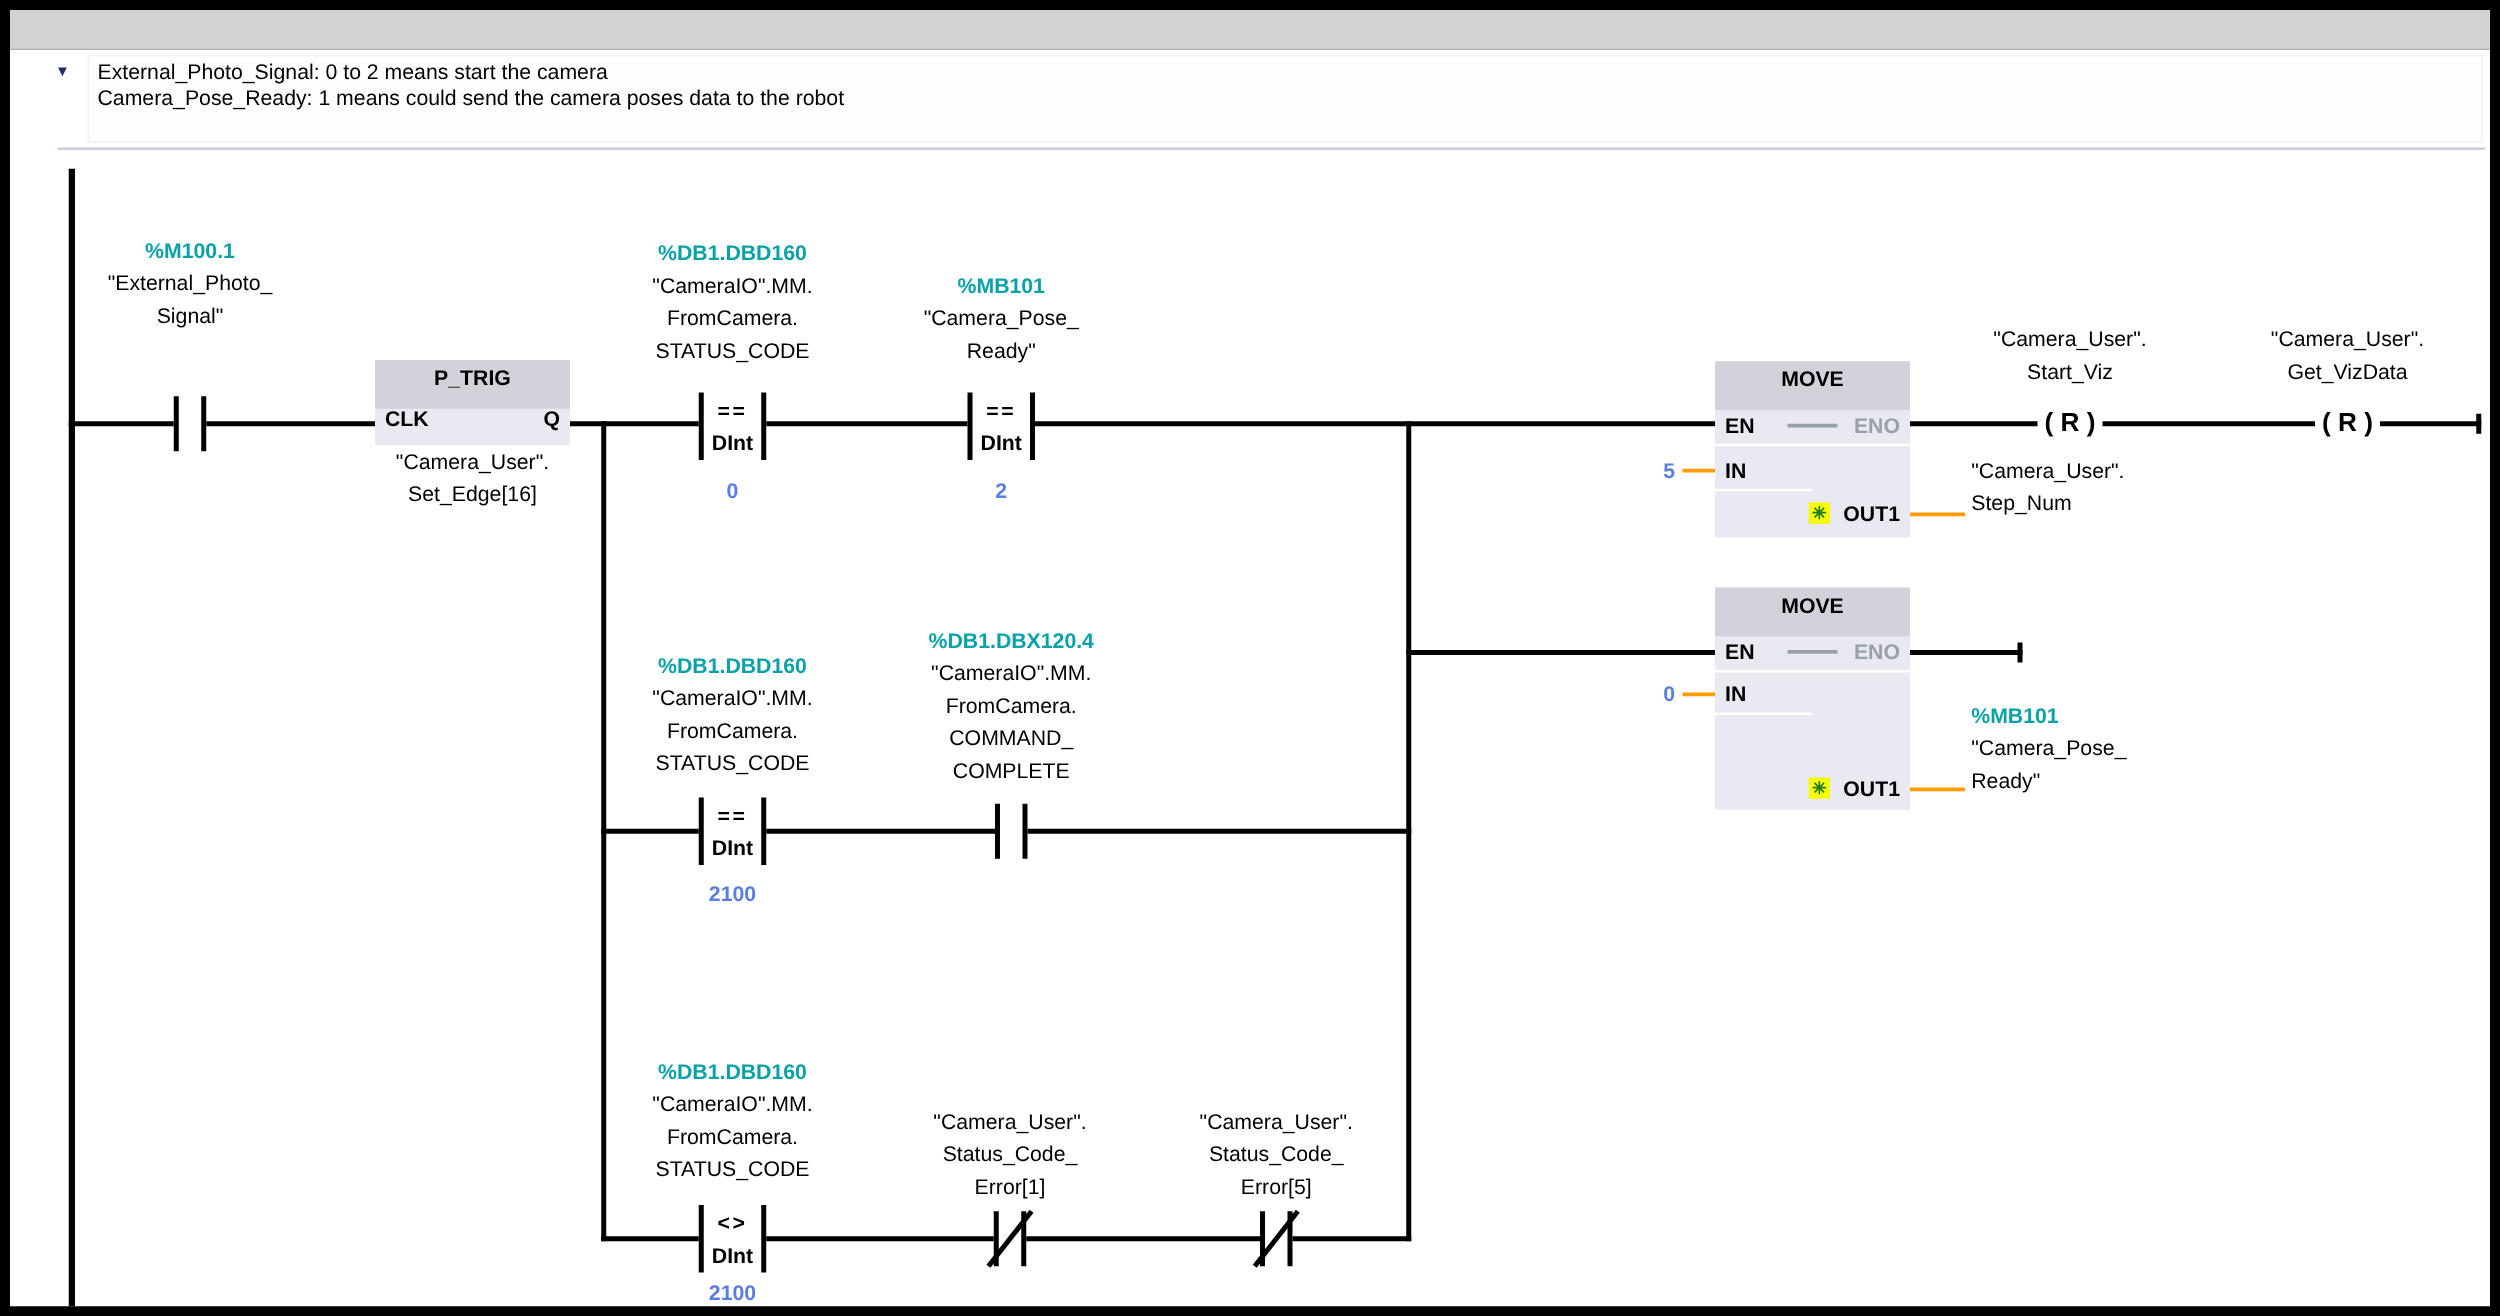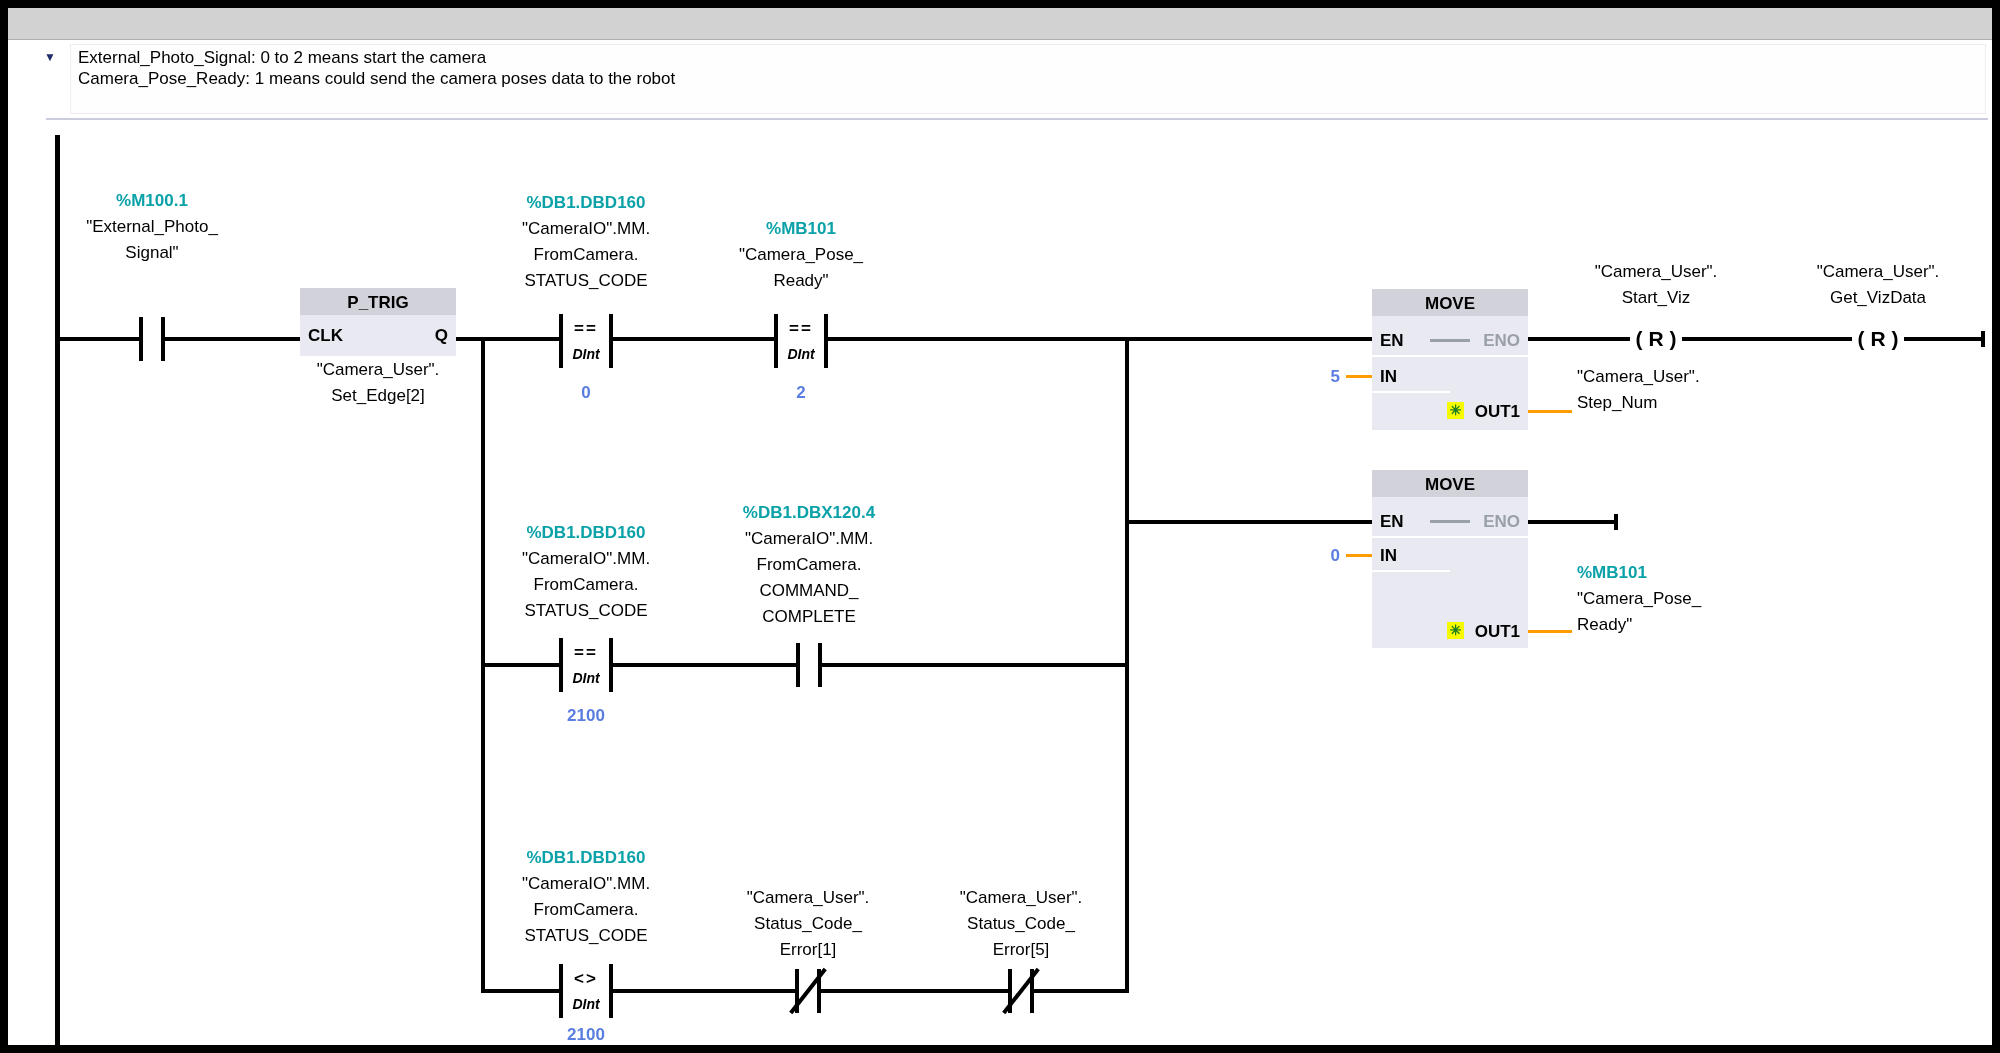--- a/index.html
+++ b/index.html
@@ -40,25 +40,25 @@
   .contact .bar { position:absolute; top:0; width:4px; height:100%; background:#000; }
   .contact .bar.l { left:0; } .contact .bar.r { right:0; }
   .contact .slash { position:absolute; left:11px; top:-6px; width:4px; height:56px;
                     background:#000; transform:rotate(38deg); }
 
   
   .cmp { position:absolute; width:54px; height:54px; background:#fff; z-index:3; text-align:center; }
   .cmp .bar { position:absolute; top:0; width:4px; height:100%; background:#000; }
   .cmp .bar.l { left:0; } .cmp .bar.r { right:0; }
   .cmp .op  { font-size:17px; line-height:27px; font-weight:bold; letter-spacing:2px; margin-top:1px; }
-  .cmp .typ { font-size:14px; line-height:25px; font-weight:bold;font-style:italic; }
+  .cmp .typ { font-size:17px; line-height:25px; font-weight:bold; }
 
   
   .fbox { position:absolute; width:156px; background:#e9e9f1; z-index:3; }
-  .fbox .hdr { height:27px; background:#d2d2da; text-align:center; font-size:17px;
+  .fbox .hdr { height:39px; background:#d2d2da; text-align:center; font-size:17px;
                line-height:29px; font-weight:bold; color:#000; }
   .pin { position:absolute; font-size:17px; line-height:26px; font-weight:bold; color:#000; white-space:nowrap; }
   .pin.gray { color:#9aa0a8; }
   .eno-dash { position:absolute; left:58px; top:50px; width:40px; height:3px; background:#9aa0a8; }
   .wline { position:absolute; background:#fff; height:2px; }
   .star { position:absolute; width:17px; height:17px; background:#f6fb00; color:#1e7d1e;
           font-size:14px; line-height:17px; text-align:center; font-weight:bold; }
 
   
   .coil { position:absolute; width:52px; height:30px; background:#fff; z-index:3;
@@ -100,21 +100,21 @@
   <div class="bar r"></div>
 </div>
 
 <div class="fbox" style="left:300px; top:288px; height:68px;">
   <div class="hdr">P_TRIG</div>
   <div class="pin" style="left:8px; top:35px;">CLK</div>
   <div class="pin" style="right:8px; top:35px;">Q</div>
 </div>
 <div class="lblk" style="left:378px; top:357px;">
   <div>"Camera_User".</div>
-  <div>Set_Edge[2]</div>
+  <div>Set_Edge[16]</div>
 </div>
 
 <div class="lblk" style="left:586px; top:190px;">
   <div class="teal">%DB1.DBD160</div>
   <div>"CameraIO".MM.</div>
   <div>FromCamera.</div>
   <div>STATUS_CODE</div>
 </div>
 <div class="cmp" style="left:559px; top:314px;">
   <div class="bar l"></div>

